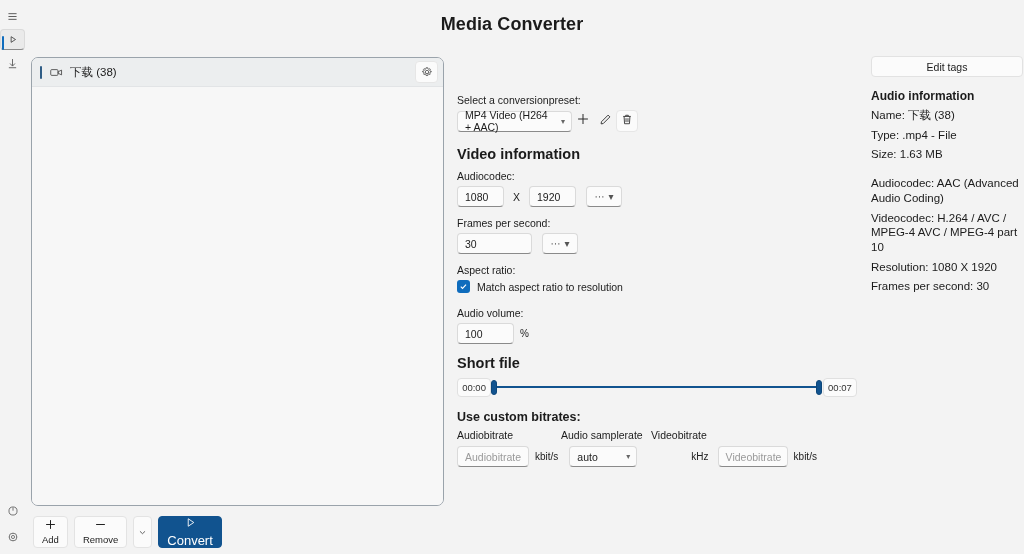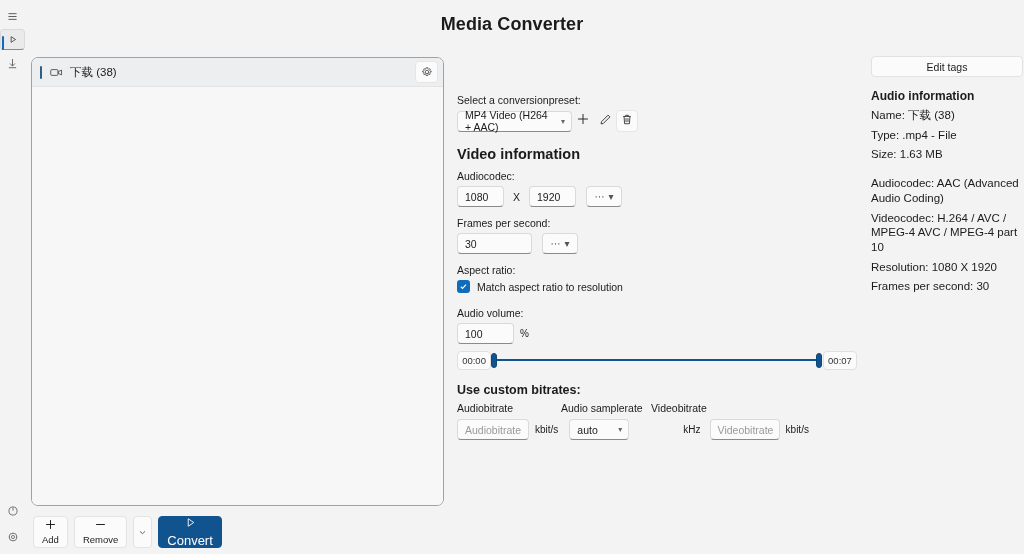--- a/index.html
+++ b/index.html
@@ -336,20 +336,21 @@
     </div>
 
     <div class="lbl" style="margin-top:14px;">Audio volume:</div>
     <div class="row">
       <div class="inp" style="width:57px;">
         <span>100</span>
       </div>
       <span class="unit">%</span>
     </div>
 
+    <div class="sec-h" style="margin-top:11px;">Short file</div>
 
     <div class="slider-row" style="margin-top:5px;">
       <div class="time-box">
         <span>00:00</span>
       </div>
       <div class="track-wrap" style="width:344px; margin-left:3px;">
         <div class="track" style="width:100%;"></div>
         <div class="handle" style="left:-3px;"></div>
         <div class="handle" style="right:-3px;"></div>
       </div>
@@ -363,21 +364,21 @@
     <div class="row" style="margin-top:5px;">
       <div class="lbl" style="width:104px; margin:0;">Audiobitrate</div>
       <div class="lbl" style="width:90px; margin:0;">Audio samplerate</div>
       <div class="lbl" style="margin:0;">Videobitrate</div>
     </div>
     <div class="row" style="margin-top:5px;">
       <div class="inp ph" style="width:72px;" title="Audiobitrate">
         <span>Audiobitrate</span>
       </div>
       <span class="unit" style="margin-right:11px;">kbit/s</span>
-      <div class="sel" style="width:60px;text-align:center;">
+      <div class="sel" style="width:68px;text-align:center;">
         <span>auto</span>
         <span class="chev">▾</span>
       </div>
       <span class="unit" style="margin-right:9px;padding-left:48px;">kHz</span>
       <div class="inp ph" style="width:70px;" title="Videobitrate">
         <span>Videobitrate</span>
       </div>
       <span class="unit">kbit/s</span>
     </div>
 

